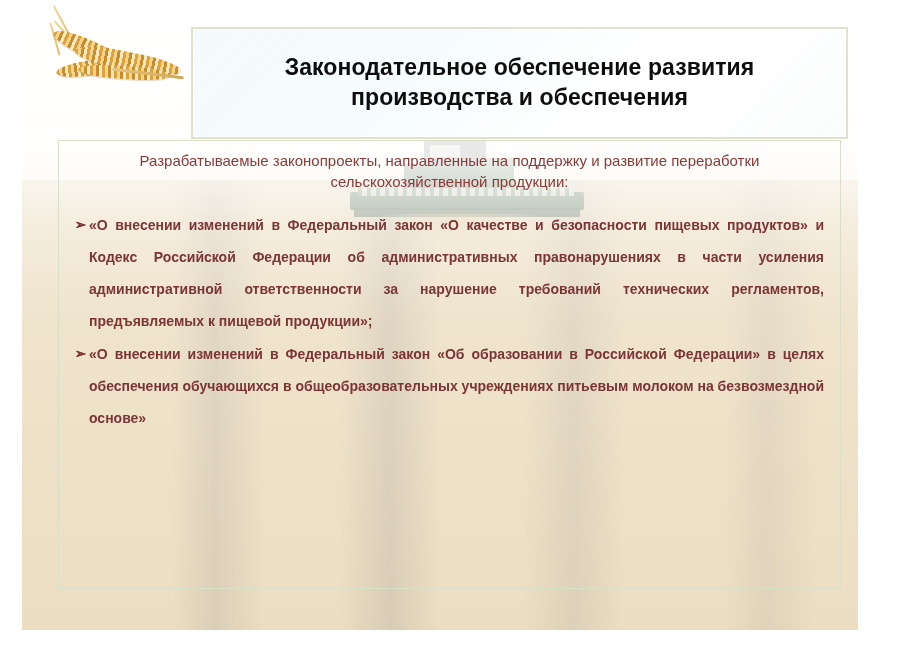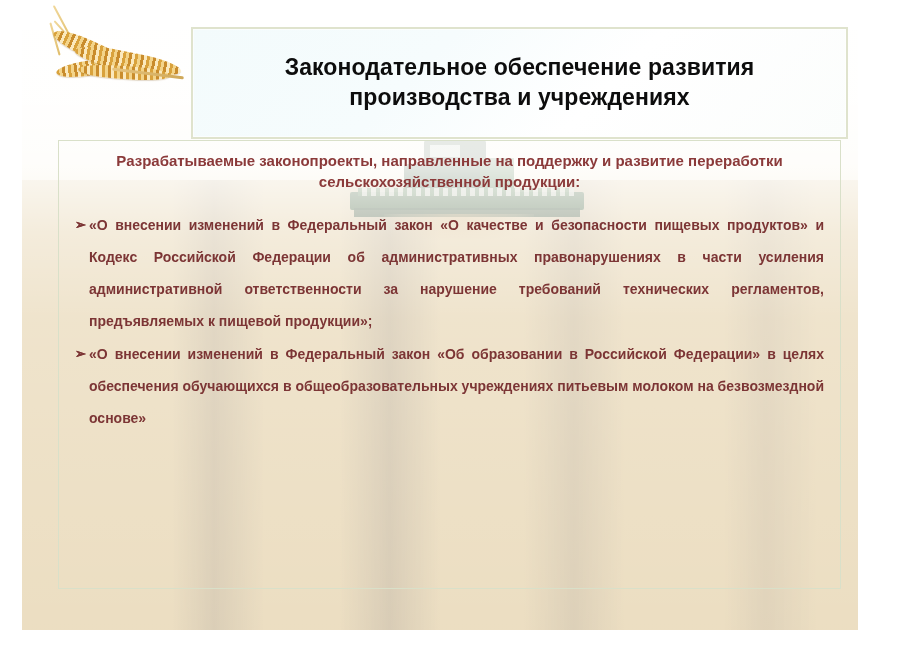--- a/index.html
+++ b/index.html
@@ -246,21 +246,21 @@
     width: 783px;
     height: 449px;
     border: 1px solid #d9e0c9;
     box-sizing: border-box;
     padding: 10px 16px 8px 16px;
   }
   #subtitle {
     margin: 0 0 18px 0;
     color: #8b3a3a;
     font-size: 15px;
-    font-weight: bold;
+    font-weight: normal;
     line-height: 1.38;
     text-align: center;
     padding: 0 22px;
   }
   ul#bullets {
     list-style: none;
     margin: 0;
     padding: 0;
   }
   ul#bullets li {
@@ -317,21 +317,21 @@
     <div class="ear e2"></div>
     <div class="ear e3"></div>
     <div class="ear e1"></div>
     <div class="ear e4"></div>
     <div class="stem"></div>
   </div>
 
   <div id="title-box">
     <h1 id="title-text">
       <span>Законодательное обеспечение развития</span><br>
-      <span>производства и учреждениях</span><br>
+      <span>производства и обеспечения</span><br>
     </h1>
   </div>
 
   <div id="content-box">
     <p id="subtitle">Разрабатываемые законопроекты, направленные на поддержку и развитие переработки сельскохозяйственной продукции:</p>
 
     <ul id="bullets">
       <li class="spread">
         <span class="marker">➢</span>
       </li>

